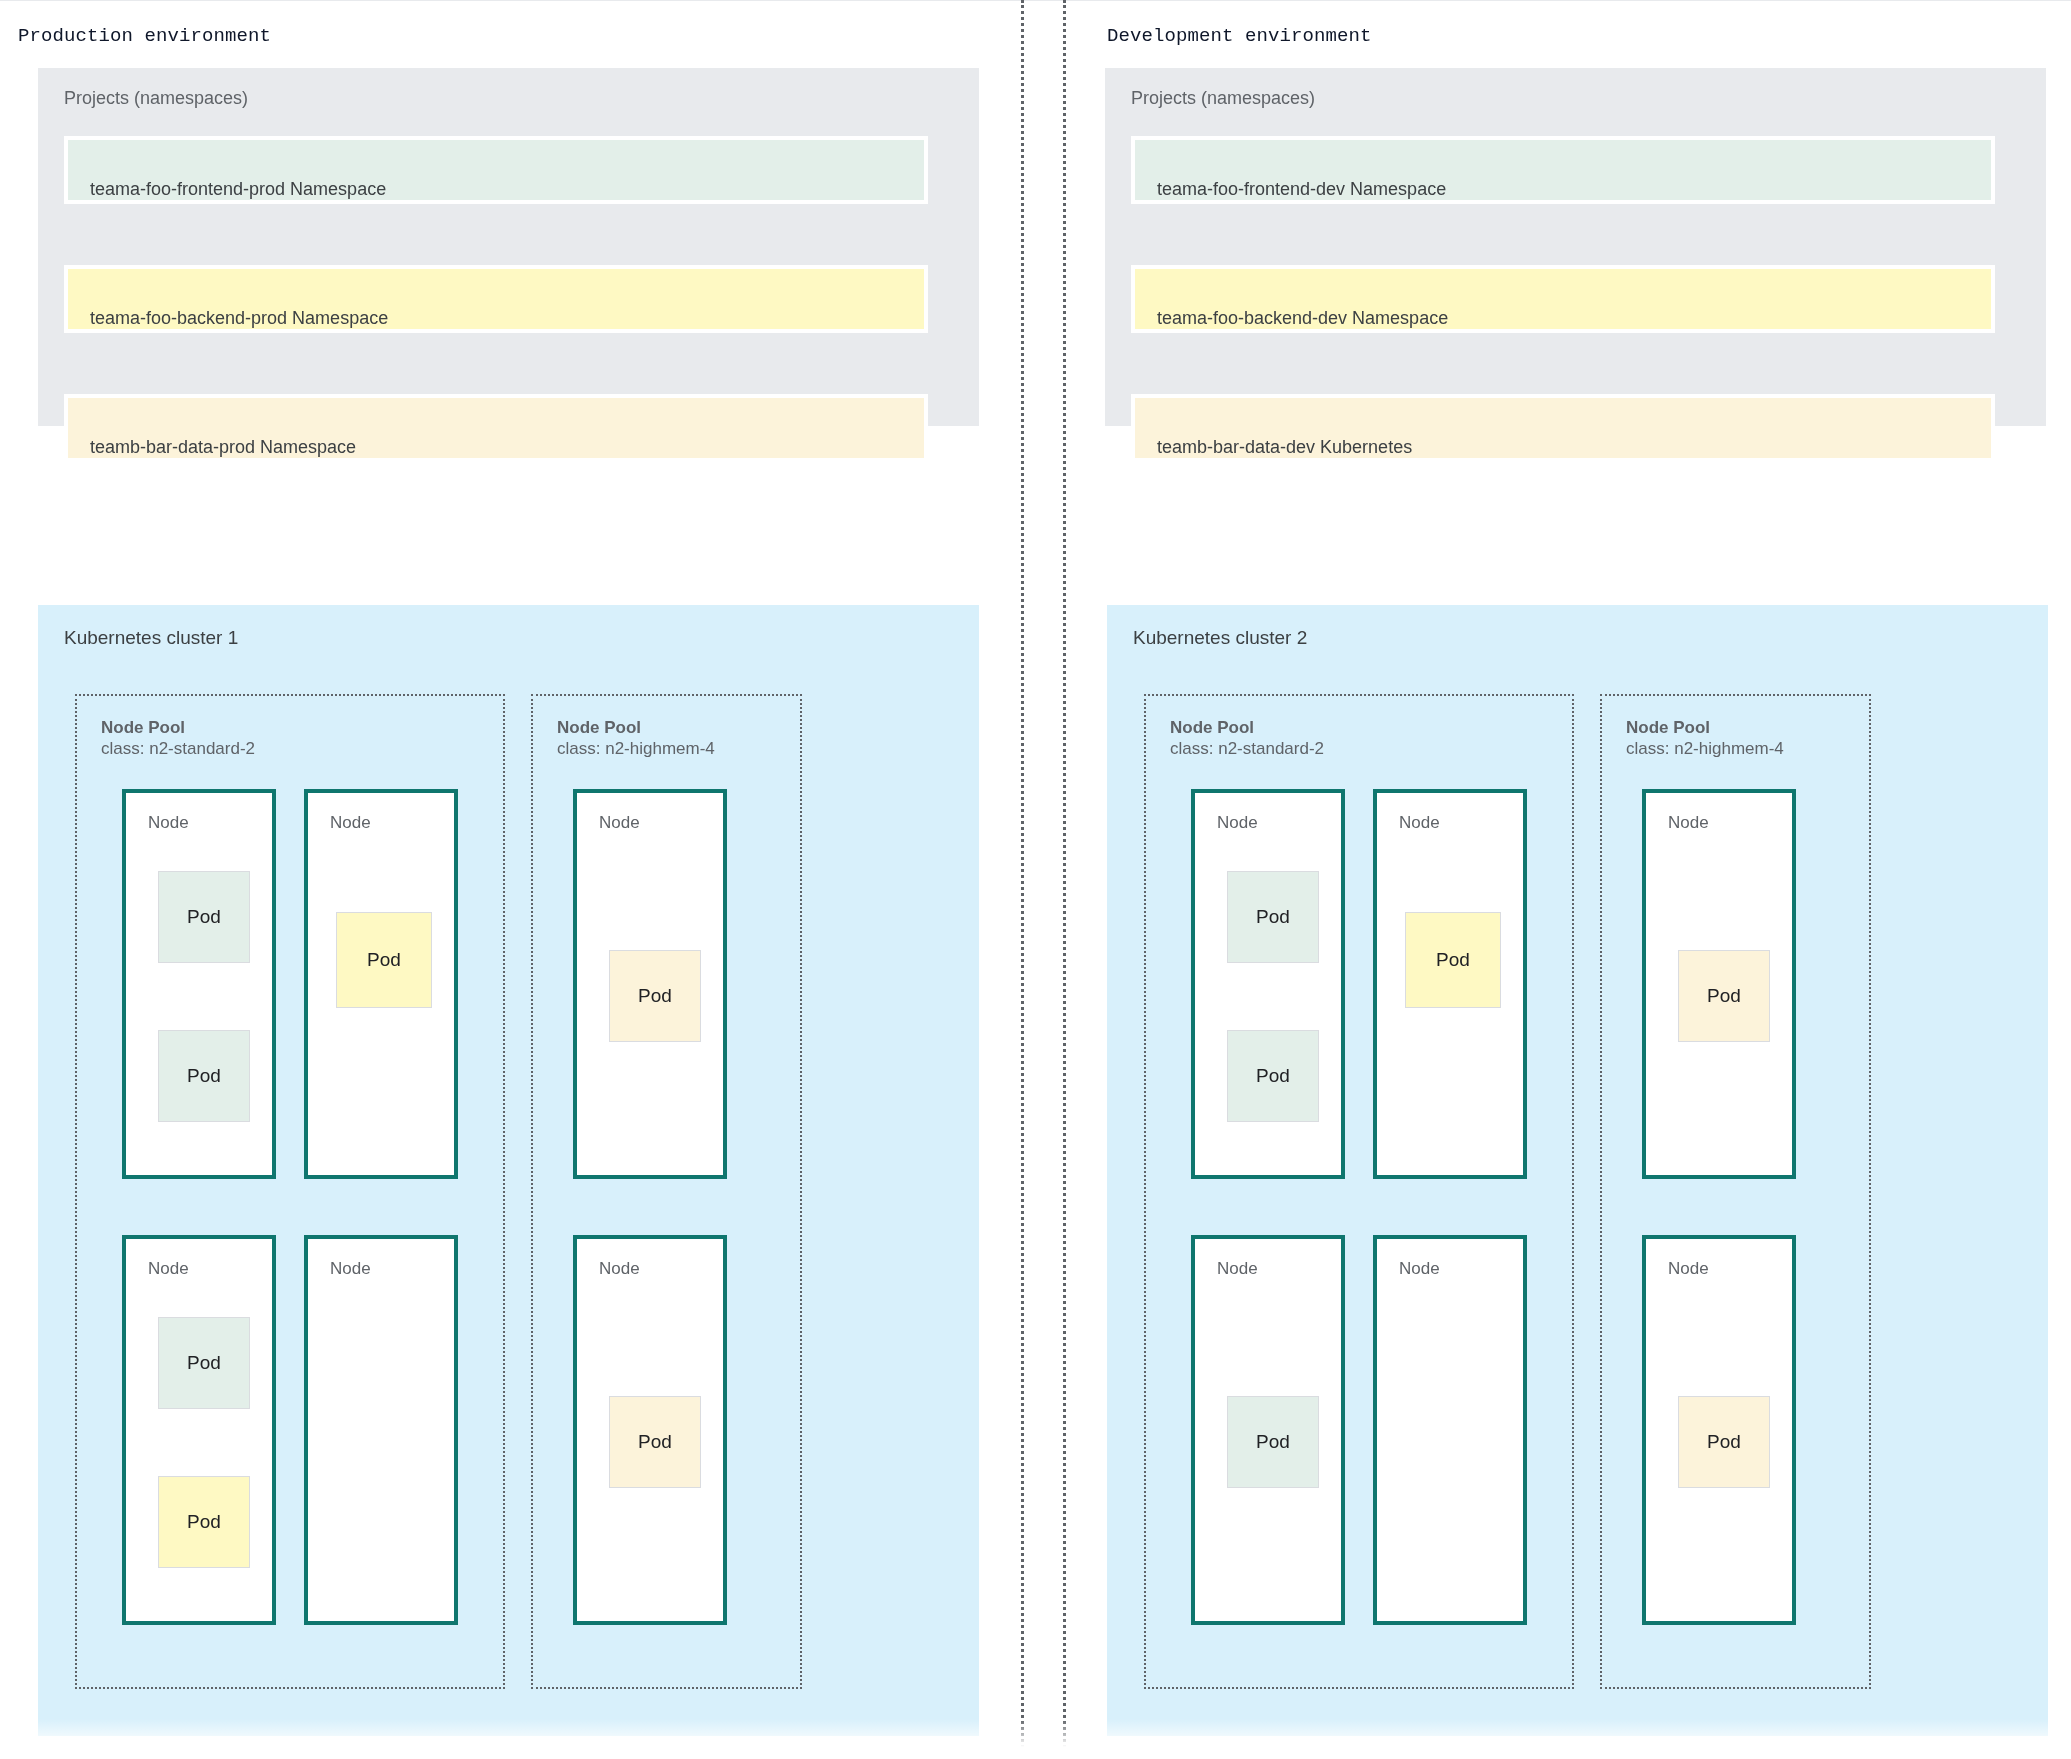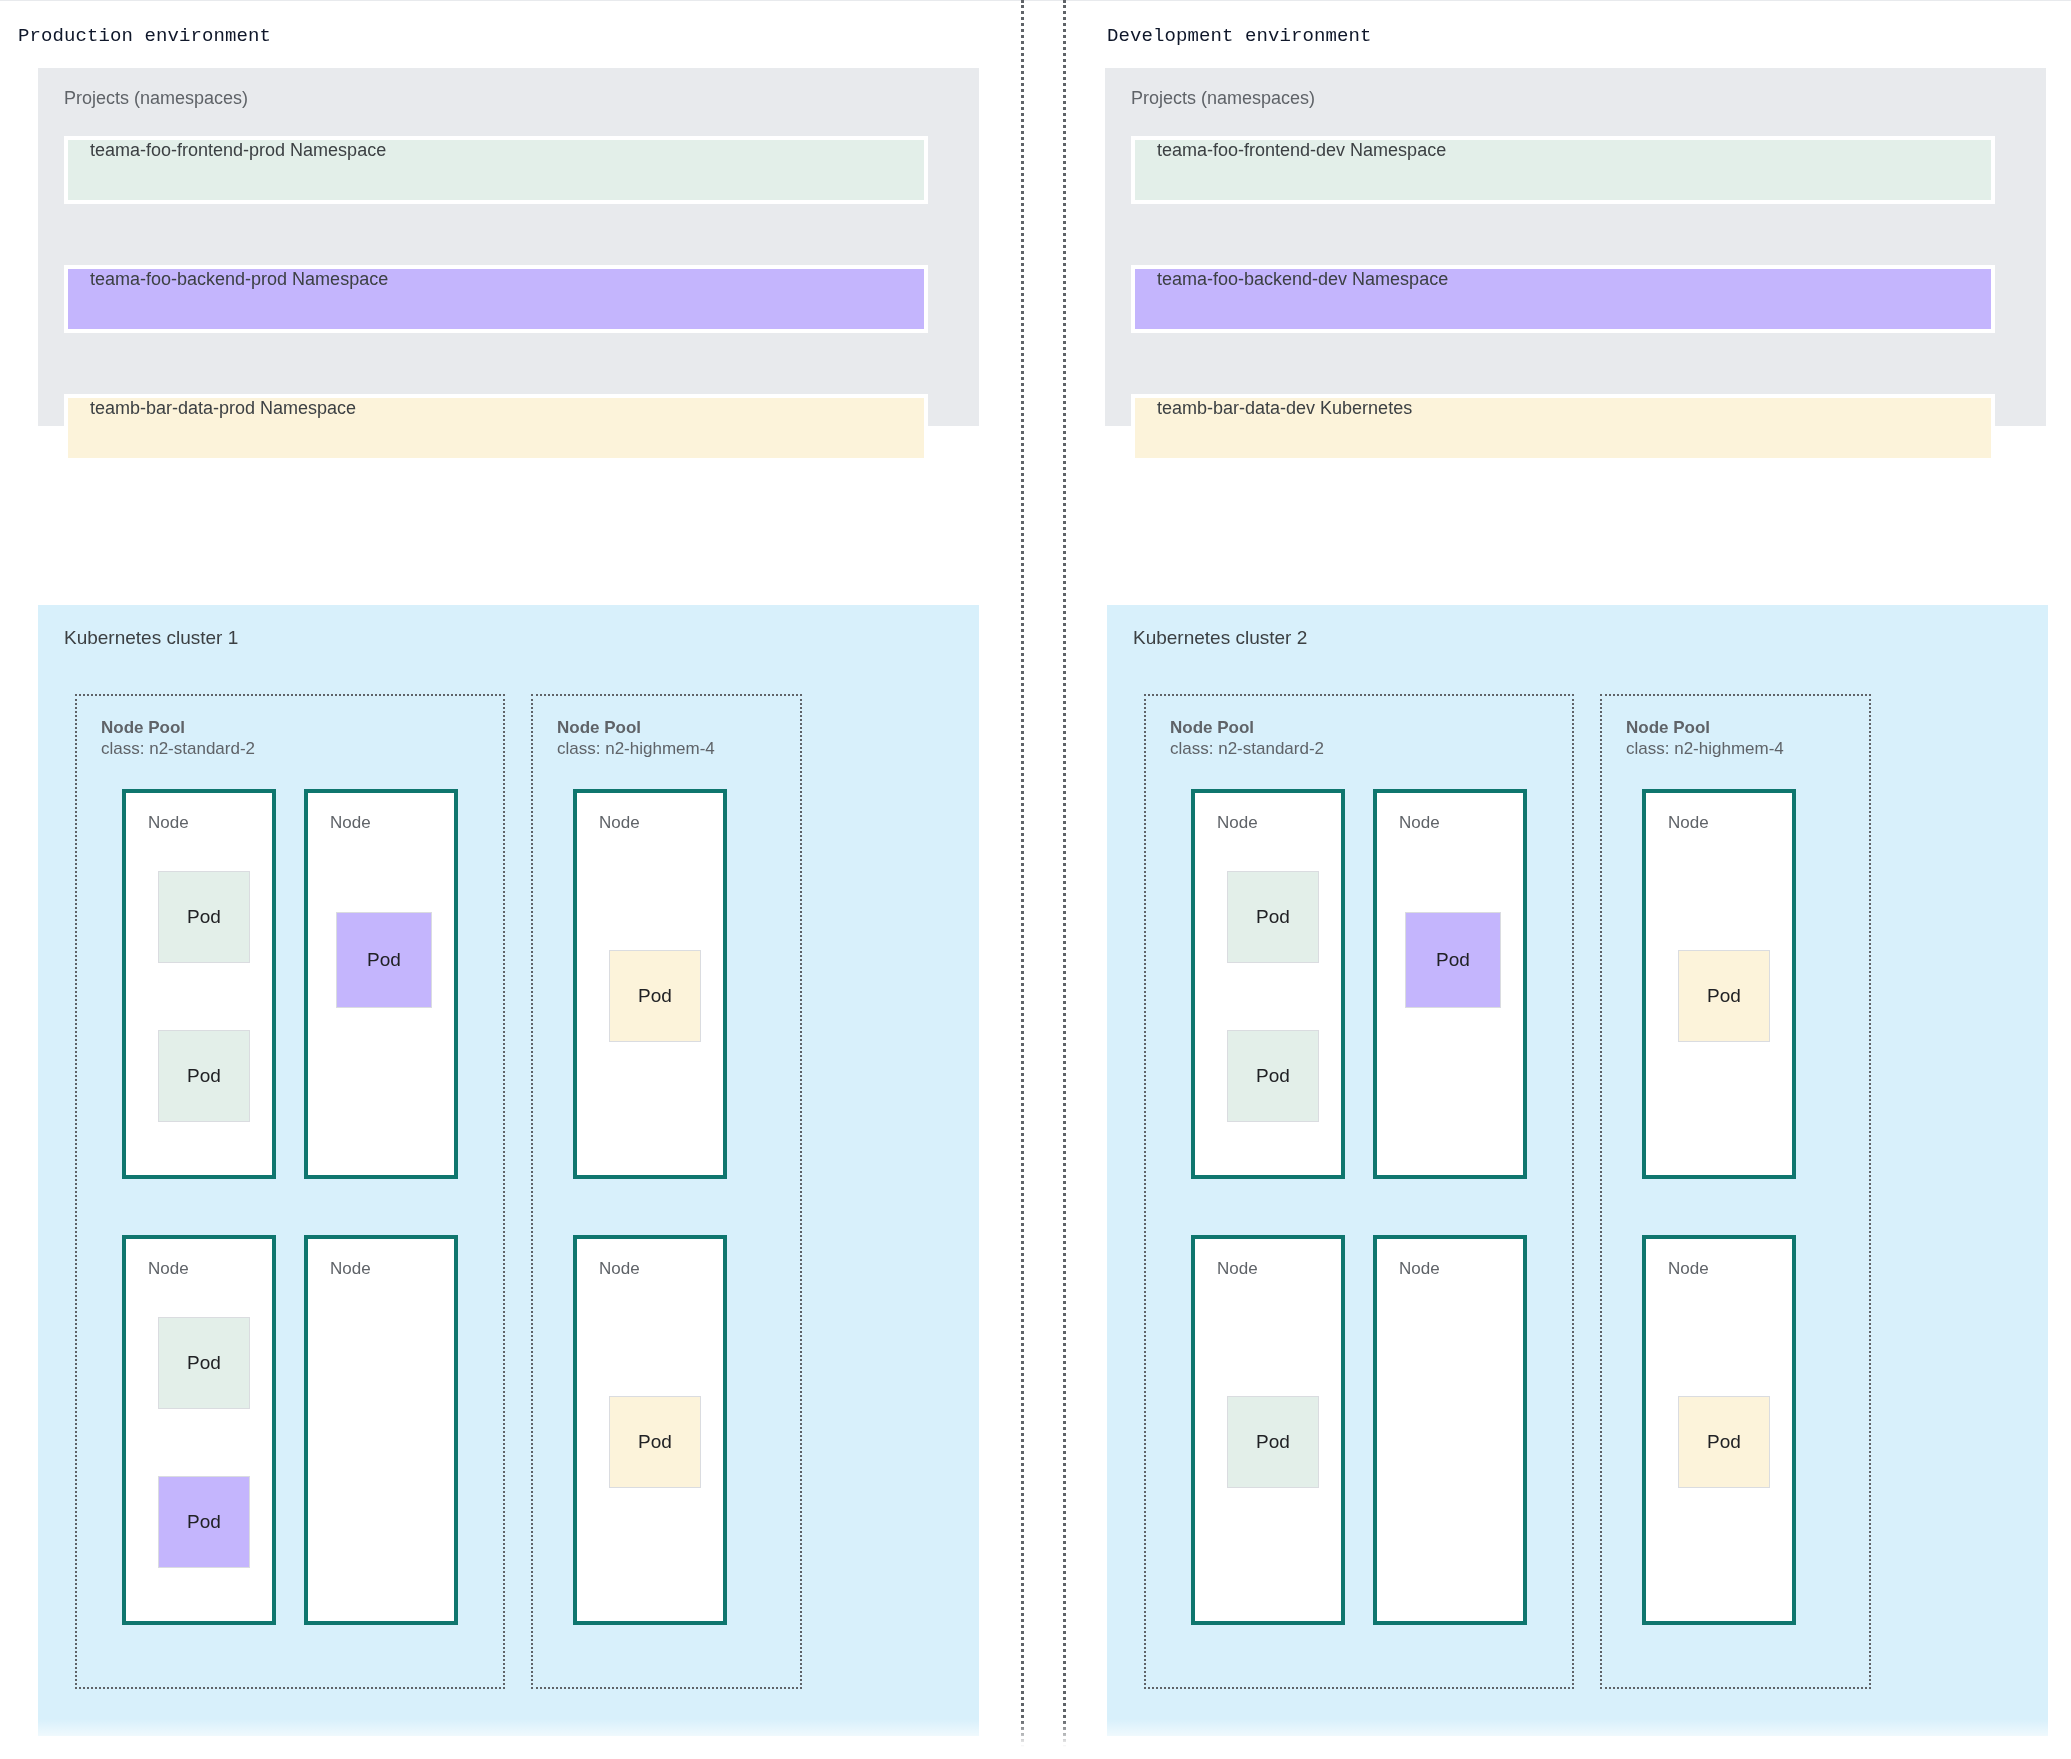--- a/index.html
+++ b/index.html
@@ -58,34 +58,34 @@
   }
 
   .ns-box {
     position: absolute;
     left: 26px;
     width: 864px;
     height: 68px;
     border: 4px solid #ffffff;
     box-sizing: border-box;
     display: flex;
-    align-items: flex-start;
+    align-items: flex-end;
     padding-left: 22px;
   }
   .ns-box .ns-label {
     font-size: 18px;
     color: #3c4043;
     white-space: nowrap;
   }
   .ns-1 { top: 68px; }
   .ns-2 { top: 197px; }
   .ns-3 { top: 326px; }
 
   .c-green  { background: #e3efe9; }
-  .c-purple { background: #c4b5fd; }
+  .c-purple { background: #fef9c3; }
   .c-yellow { background: #fcf3da; }
 
   
   .cluster-panel {
     position: absolute;
     top: 605px;
     width: 941px;
     height: 1131px;
     background: #d8f0fb;
   }

